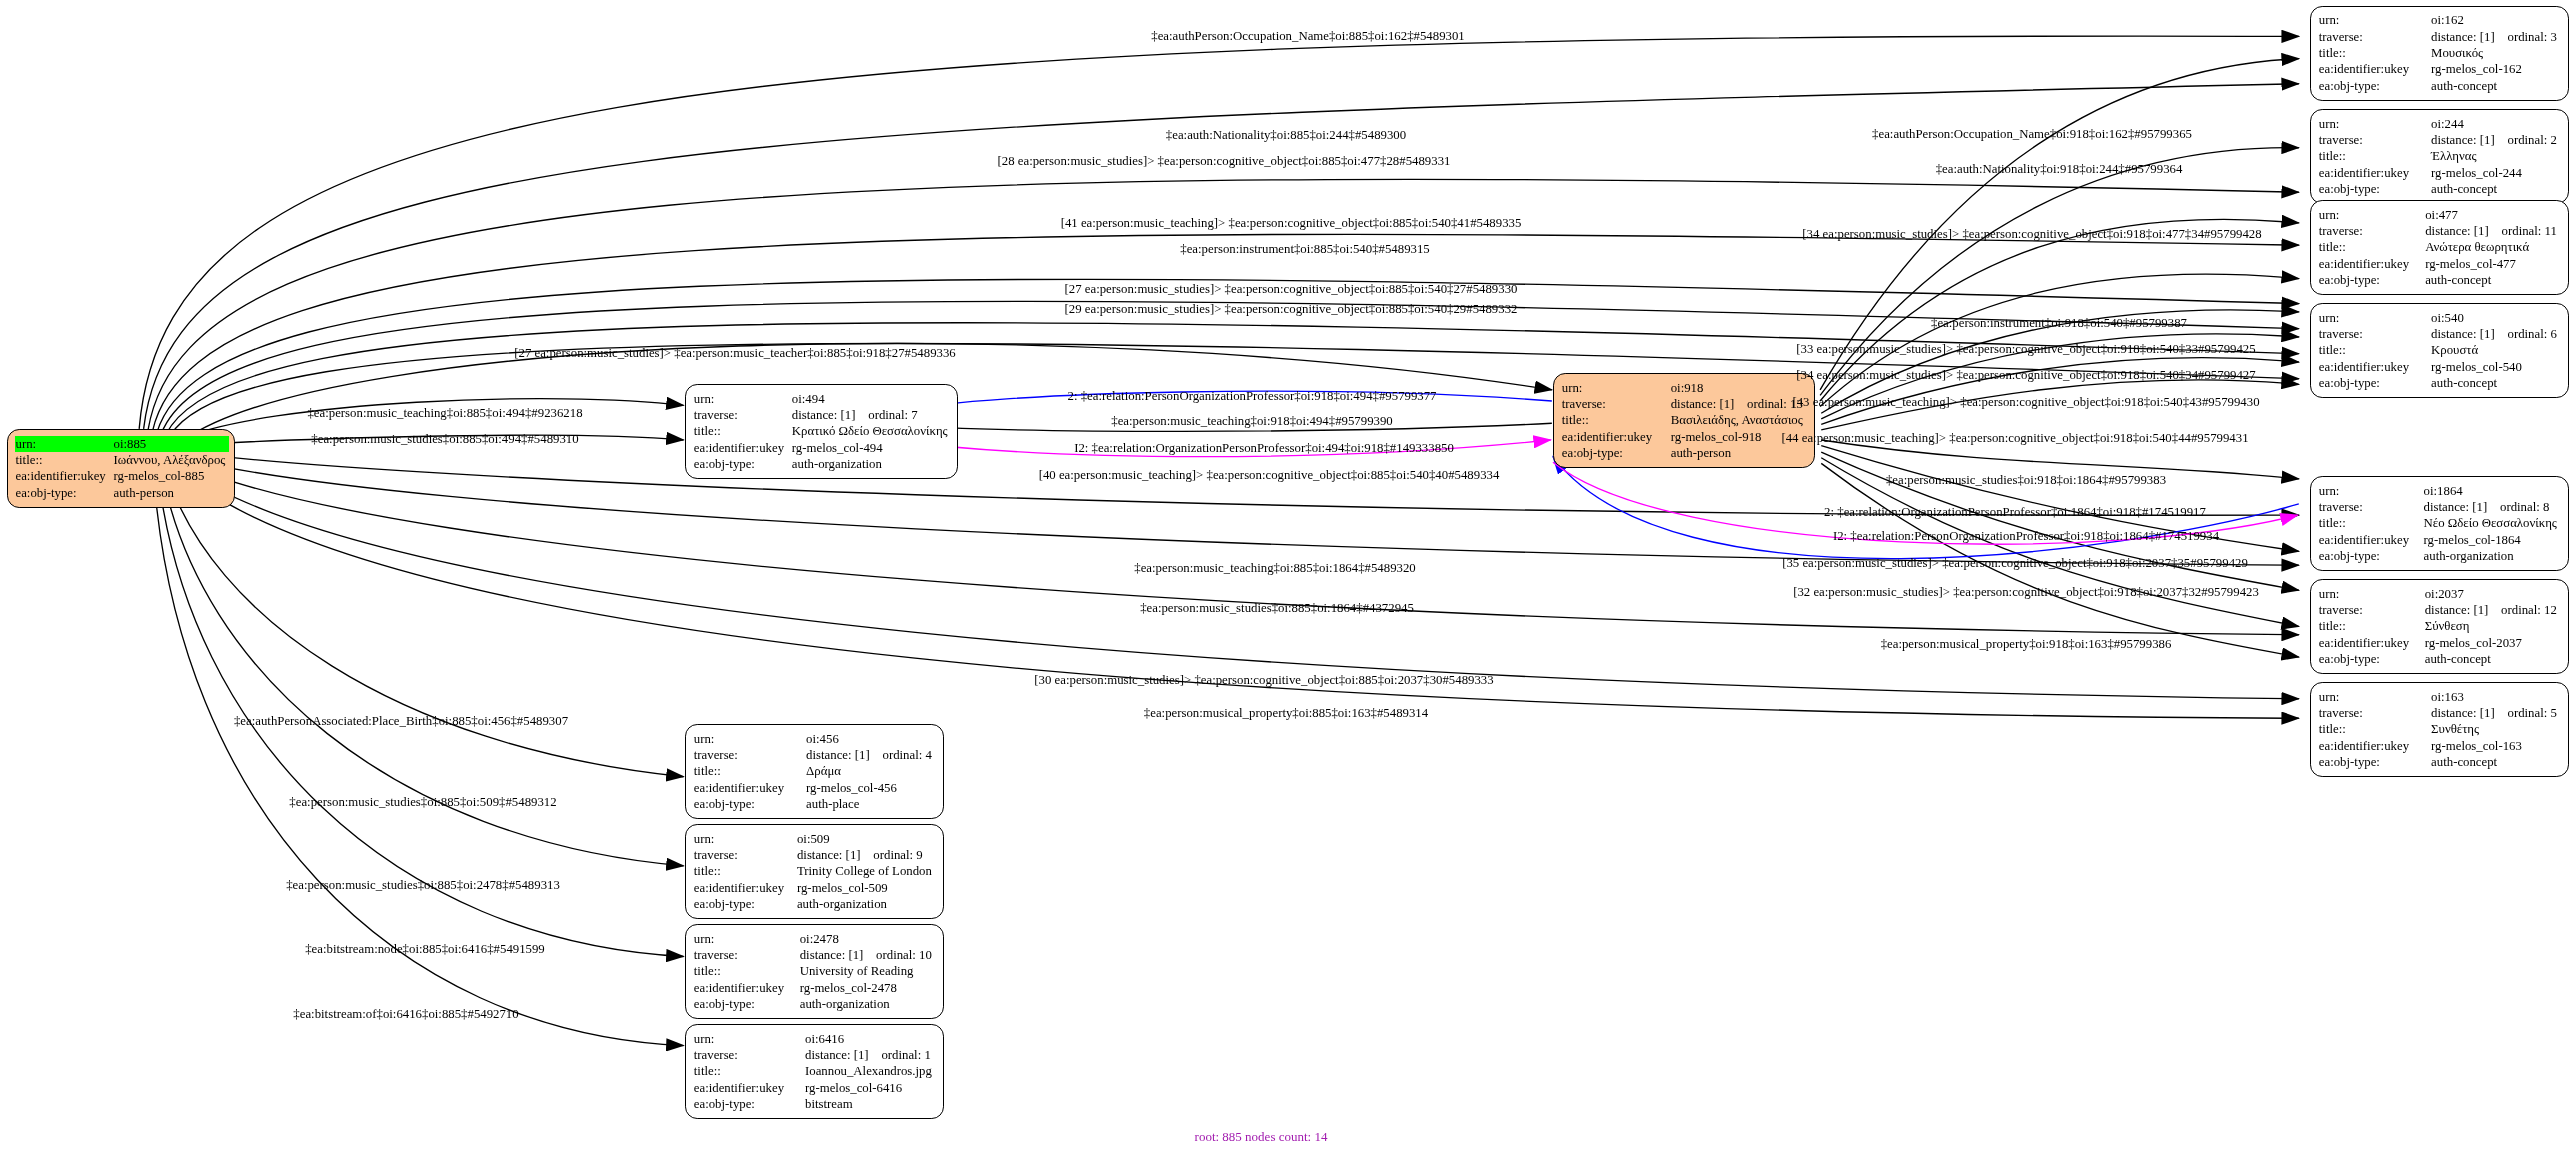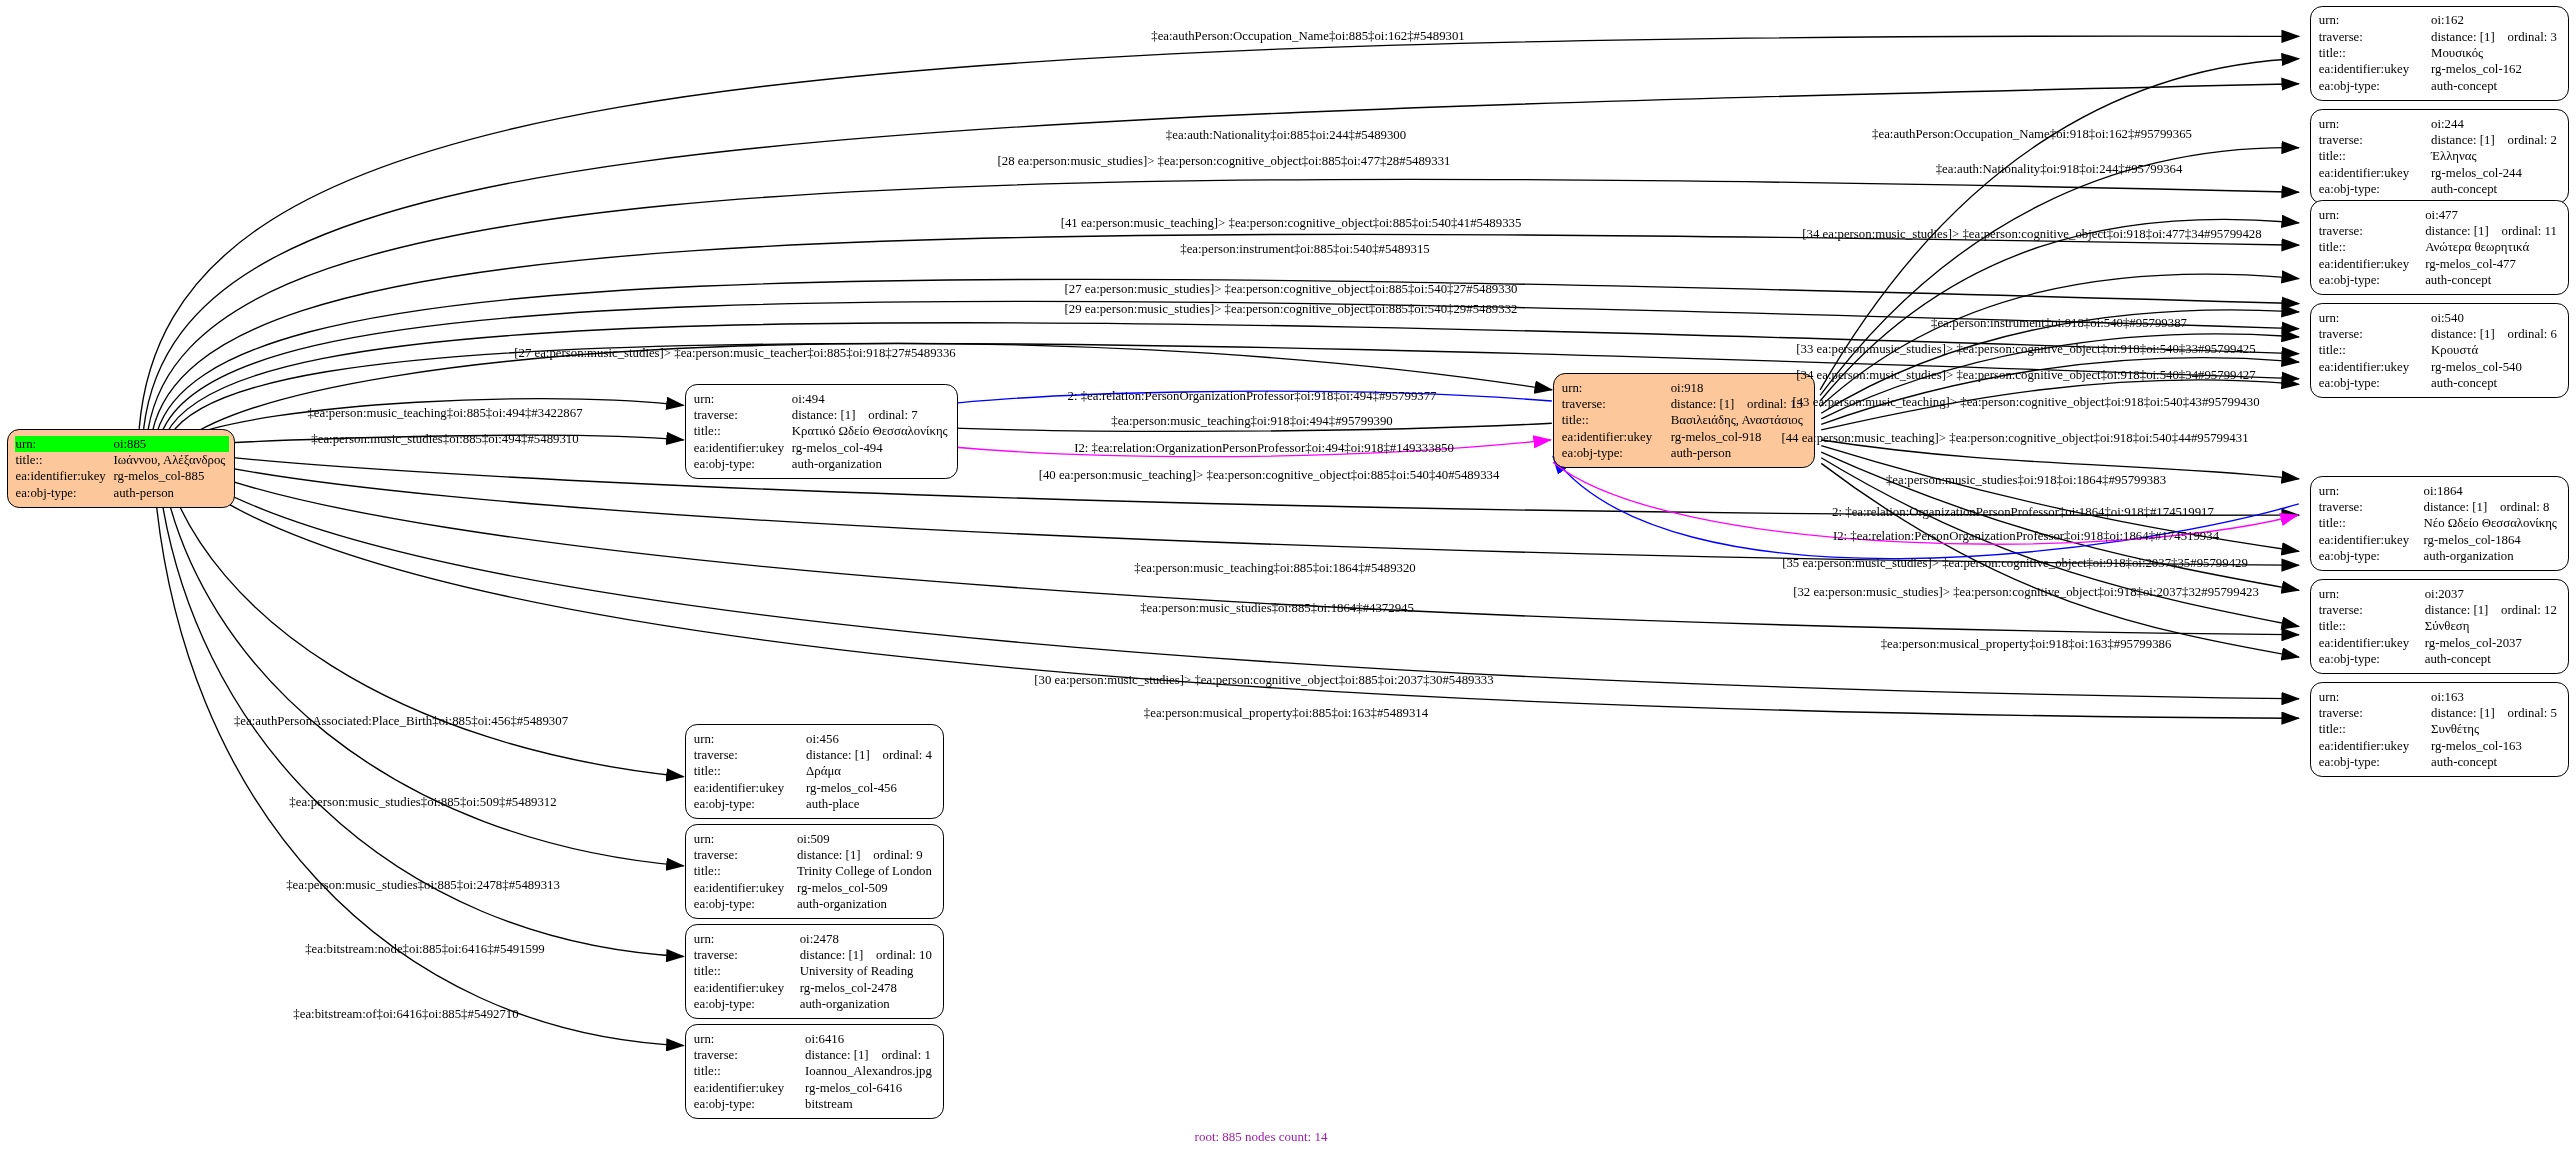--- a/index.html
+++ b/index.html
@@ -472,28 +472,28 @@
   <div class="elabel" style="left:1291px;top:223px;">[41 ea:person:music_teaching]&gt; ‡ea:person:cognitive_object‡oi:885‡oi:540‡41#5489335</div>
   <div class="elabel" style="left:1305px;top:249px;">‡ea:person:instrument‡oi:885‡oi:540‡#5489315</div>
   <div class="elabel" style="left:2059px;top:323px;">‡ea:person:instrument‡oi:918‡oi:540‡#95799387</div>
   <div class="elabel" style="left:1291px;top:289px;">[27 ea:person:music_studies]&gt; ‡ea:person:cognitive_object‡oi:885‡oi:540‡27#5489330</div>
   <div class="elabel" style="left:2026px;top:349px;">[33 ea:person:music_studies]&gt; ‡ea:person:cognitive_object‡oi:918‡oi:540‡33#95799425</div>
   <div class="elabel" style="left:1291px;top:309px;">[29 ea:person:music_studies]&gt; ‡ea:person:cognitive_object‡oi:885‡oi:540‡29#5489332</div>
   <div class="elabel" style="left:2026px;top:375px;">[34 ea:person:music_studies]&gt; ‡ea:person:cognitive_object‡oi:918‡oi:540‡34#95799427</div>
   <div class="elabel" style="left:735px;top:353px;">[27 ea:person:music_studies]&gt; ‡ea:person:music_teacher‡oi:885‡oi:918‡27#5489336</div>
   <div class="elabel" style="left:2026px;top:402px;">[43 ea:person:music_teaching]&gt; ‡ea:person:cognitive_object‡oi:918‡oi:540‡43#95799430</div>
   <div class="elabel" style="left:2015px;top:438px;">[44 ea:person:music_teaching]&gt; ‡ea:person:cognitive_object‡oi:918‡oi:540‡44#95799431</div>
-  <div class="elabel" style="left:445px;top:413px;">‡ea:person:music_teaching‡oi:885‡oi:494‡#3422867</div>
+  <div class="elabel" style="left:445px;top:413px;">‡ea:person:music_teaching‡oi:885‡oi:494‡#9236218</div>
   <div class="elabel" style="left:1252px;top:396px;">2: ‡ea:relation:PersonOrganizationProfessor‡oi:918‡oi:494‡#95799377</div>
   <div class="elabel" style="left:1252px;top:421px;">‡ea:person:music_teaching‡oi:918‡oi:494‡#95799390</div>
   <div class="elabel" style="left:445px;top:439px;">‡ea:person:music_studies‡oi:885‡oi:494‡#5489310</div>
   <div class="elabel" style="left:1264px;top:448px;">I2: ‡ea:relation:OrganizationPersonProfessor‡oi:494‡oi:918‡#149333850</div>
   <div class="elabel" style="left:2026px;top:480px;">‡ea:person:music_studies‡oi:918‡oi:1864‡#95799383</div>
   <div class="elabel" style="left:1269px;top:475px;">[40 ea:person:music_teaching]&gt; ‡ea:person:cognitive_object‡oi:885‡oi:540‡40#5489334</div>
-  <div class="elabel" style="left:2015px;top:512px;margin-left:8px;">2: ‡ea:relation:OrganizationPersonProfessor‡oi:1864‡oi:918‡#174519917</div>
+  <div class="elabel" style="left:2015px;top:512px;">2: ‡ea:relation:OrganizationPersonProfessor‡oi:1864‡oi:918‡#174519917</div>
   <div class="elabel" style="left:2026px;top:536px;">I2: ‡ea:relation:PersonOrganizationProfessor‡oi:918‡oi:1864‡#174519934</div>
   <div class="elabel" style="left:2015px;top:563px;">[35 ea:person:music_studies]&gt; ‡ea:person:cognitive_object‡oi:918‡oi:2037‡35#95799429</div>
   <div class="elabel" style="left:1275px;top:568px;">‡ea:person:music_teaching‡oi:885‡oi:1864‡#5489320</div>
   <div class="elabel" style="left:2026px;top:592px;">[32 ea:person:music_studies]&gt; ‡ea:person:cognitive_object‡oi:918‡oi:2037‡32#95799423</div>
   <div class="elabel" style="left:1277px;top:608px;">‡ea:person:music_studies‡oi:885‡oi:1864‡#4372945</div>
   <div class="elabel" style="left:2026px;top:644px;">‡ea:person:musical_property‡oi:918‡oi:163‡#95799386</div>
   <div class="elabel" style="left:1264px;top:680px;">[30 ea:person:music_studies]&gt; ‡ea:person:cognitive_object‡oi:885‡oi:2037‡30#5489333</div>
   <div class="elabel" style="left:1286px;top:713px;">‡ea:person:musical_property‡oi:885‡oi:163‡#5489314</div>
   <div class="elabel" style="left:401px;top:721px;">‡ea:authPersonAssociated:Place_Birth‡oi:885‡oi:456‡#5489307</div>
   <div class="elabel" style="left:423px;top:802px;">‡ea:person:music_studies‡oi:885‡oi:509‡#5489312</div>

